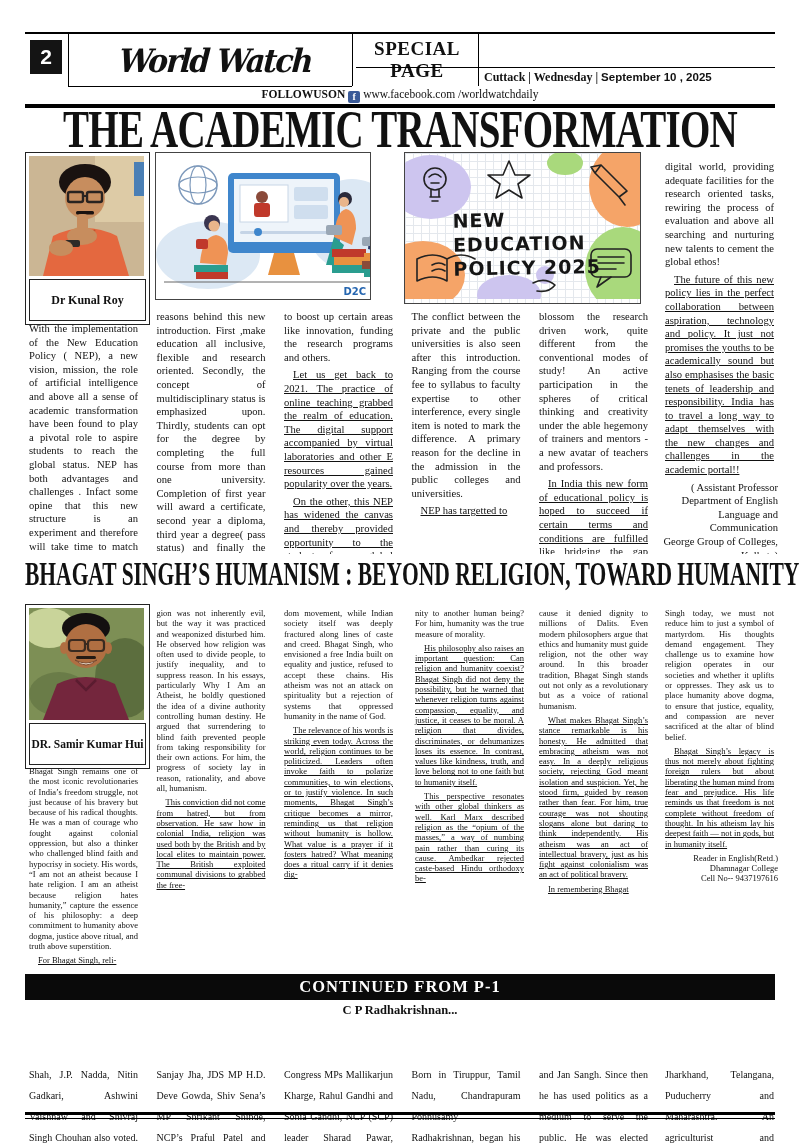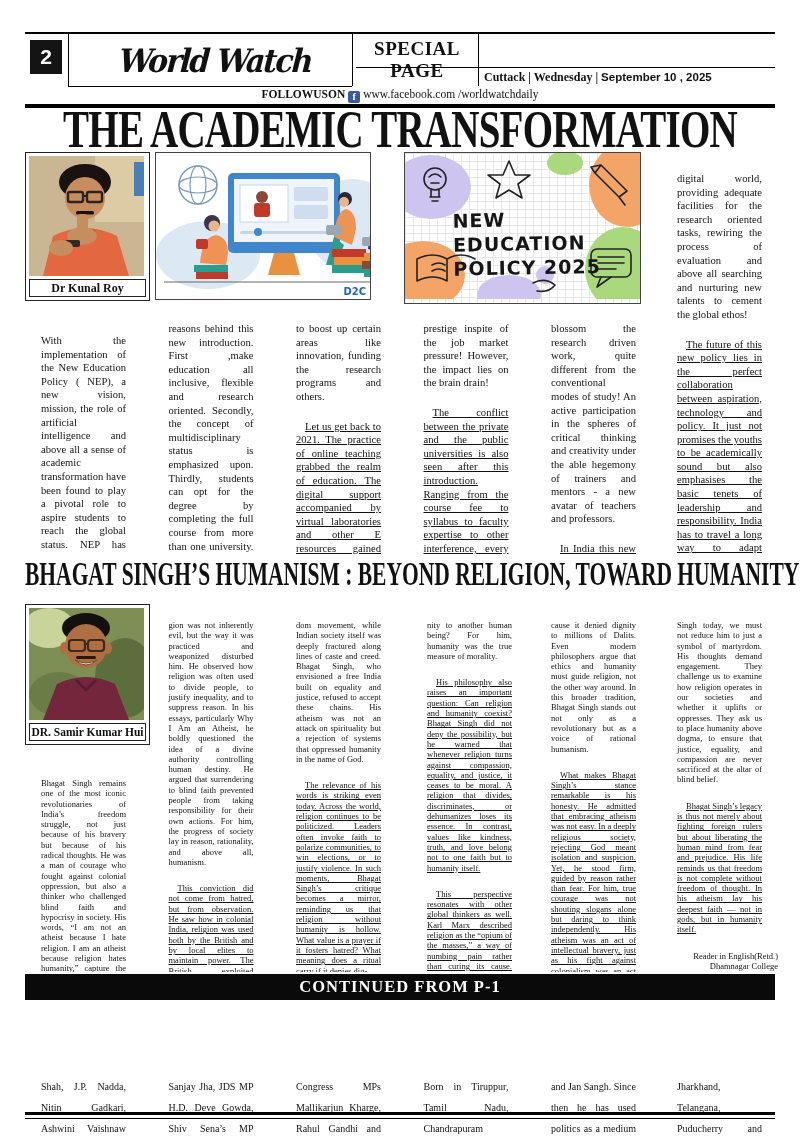--- a/index.html
+++ b/index.html
@@ -27,35 +27,35 @@
   .h1wrap{left:25px;top:104px;width:750px;height:48px;}
   .h1txt{width:1000px;transform:scaleX(0.75);transform-origin:0 0;white-space:nowrap;
         font-weight:bold;font-size:52px;line-height:1;letter-spacing:-1px;text-align:center;}
   .h2wrap{left:25px;top:558px;width:750px;height:38px;}
   .h2txt{width:1150px;transform:scaleX(0.652);transform-origin:0 0;white-space:nowrap;
         font-weight:bold;font-size:33px;line-height:1;letter-spacing:0;text-align:center;}
   
   .pframe{background:#fff;border:1.5px solid #222;padding:3px;box-sizing:border-box;}
   .pframe svg{display:block;}
   .pcap{border:1px solid #222;margin-top:3px;font-weight:bold;font-size:12px;
-        line-height:16px;text-align:center;padding:0 0;}
+        line-height:16px;text-align:center;padding:12px 0;}
   
   .illbox{border:1px solid #444;background:#fff;box-sizing:border-box;overflow:hidden;}
   .gridpaper{position:relative;width:100%;height:100%;
      background-image:linear-gradient(#e4e8ed 1px,transparent 1px),
                       linear-gradient(90deg,#e4e8ed 1px,transparent 1px);
      background-size:8px 8px;}
   .nep-title{position:absolute;left:48px;top:54px;
      font-family:"DejaVu Sans",sans-serif;font-weight:900;font-size:19px;
      line-height:24px;letter-spacing:1px;color:#151515;transform:rotate(-1deg);}
   .ill-logo{position:absolute;right:4px;bottom:2px;color:#2666b0;
      font:bold 10px "DejaVu Sans",sans-serif;}
   
   .col{overflow:hidden;text-align:justify;font-size:10.6px;line-height:13.6px;width:117px;}
-  .col p{margin:16px;}
+  .col p{margin:4px;}
   .col p + p{text-indent:9px;text-decoration:underline;}
   .a2{font-size:8.5px;line-height:10.3px;}
   .bcol{top:1060px;height:92px;font-size:10px;line-height:21px;}
   .sig{text-align:right;white-space:pre-line;}
   
   .banner{left:25px;top:974px;width:750px;height:26px;background:#0a0a0a;color:#fff;
      text-align:center;font-weight:bold;font-size:16.5px;line-height:26px;letter-spacing:1px;}
   .byline{left:25px;top:1003px;width:750px;text-align:center;font-weight:bold;font-size:12.5px;}
 </style>
 </head>
@@ -188,21 +188,20 @@
     </div>
   <div class="abs col" style="left:152.5px;top:306px;height:248px;">
       <p>reasons behind this new introduction. First ,make education all inclusive, flexible and research oriented. Secondly, the concept of multidisciplinary status is emphasized upon. Thirdly, students can opt for the degree by completing the full course from more than one university. Completion of first year will award a certificate, second year a diploma, third year a degree( pass status) and finally the honours with research in the fourth year. And last but not the least</p>
     </div>
   <div class="abs col" style="left:280px;top:306px;height:248px;">
       <p>to boost up certain areas like innovation, funding the research programs and others.</p>
       <p>Let us get back to 2021. The practice of online teaching grabbed the realm of education. The digital support accompanied by virtual laboratories and other E resources gained popularity over the years.</p>
       <p>On the other, this NEP has widened the canvas and thereby provided opportunity to the students for a global exposure. Students run for the social</p>
     </div>
   <div class="abs col" style="left:407.5px;top:306px;height:248px;">
-      <p>prestige inspite of the job market pressure! However, the impact lies on the brain drain!</p>
       <p>The conflict between the private and the public universities is also seen after this introduction. Ranging from the course fee to syllabus to faculty expertise to other interference, every single item is noted to mark the difference. A primary reason for the decline in the admission in the public colleges and universities.</p>
       <p>NEP has targetted to</p>
     </div>
   <div class="abs col" style="left:535px;top:306px;height:248px;">
       <p>blossom the research driven work, quite different from the conventional modes of study!  An active participation in the spheres of critical thinking and creativity under the able hegemony of trainers and mentors - a new avatar of teachers and professors.</p>
       <p>In India this new form of educational policy is hoped to succeed if certain terms and conditions are fulfilled like bridging the gap between the physical presence and</p>
     </div>
   <div class="abs col" style="left:661px;top:156px;height:398px;width:117px;">
     <div>
         <p>digital world, providing adequate facilities for the research oriented tasks, rewiring the process of evaluation and above all searching and nurturing new talents to cement the global ethos!</p>
@@ -264,20 +263,21 @@
     <div>
         <p>Singh today, we must not reduce him to just a symbol of martyrdom. His thoughts demand engagement. They challenge us to examine how religion operates in our societies and whether it uplifts or oppresses. They ask us to place humanity above dogma, to ensure that justice, equality, and compassion are never sacrificed at the altar of blind belief.</p>
         <p>Bhagat Singh’s legacy is thus not merely about fighting foreign rulers but about liberating the human mind from fear and prejudice. His life reminds us that freedom is not complete without freedom of thought. In his atheism lay his deepest faith — not in gods, but in humanity itself.</p>
       </div>
     <div class="sig">Reader in English(Retd.)
 Dhamnagar College
 Cell No-- 9437197616</div>
   </div>
 
   <div class="abs banner">CONTINUED FROM P-1</div>
+  <div class="abs byline">C P Radhakrishnan...</div>
 
   <div class="abs col bcol" style="left:25px;">
       <p>Shah, J.P. Nadda, Nitin Gadkari, Ashwini Vaishnaw and Shivraj Singh Chouhan also voted. Lok Sabha Speaker Om Birla,  Rajya Sabha Deputy Chairman Harivansh, JD (U) leader</p>
     </div>
   <div class="abs col bcol" style="left:152.5px;">
       <p>Sanjay Jha, JDS MP H.D. Deve Gowda, Shiv Sena’s MP Shrikant Shinde, NCP’s Praful Patel and Hindustani Awam Morcha’s Jitan Ram Manjhi also cast their votes. From the opposition camp,</p>
     </div>
   <div class="abs col bcol" style="left:280px;">
       <p>Congress MPs Mallikarjun Kharge, Rahul Gandhi and Sonia Gandhi, NCP (SCP) leader Sharad Pawar, Samajwadi Party’s Akhilesh Yadav and DMK MP Dayanidhi Maran also voted.</p>
     </div>

